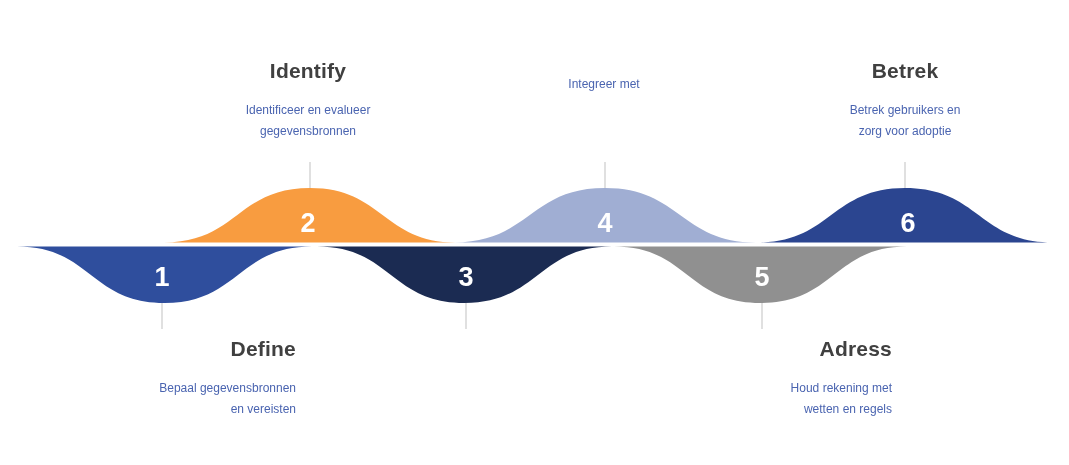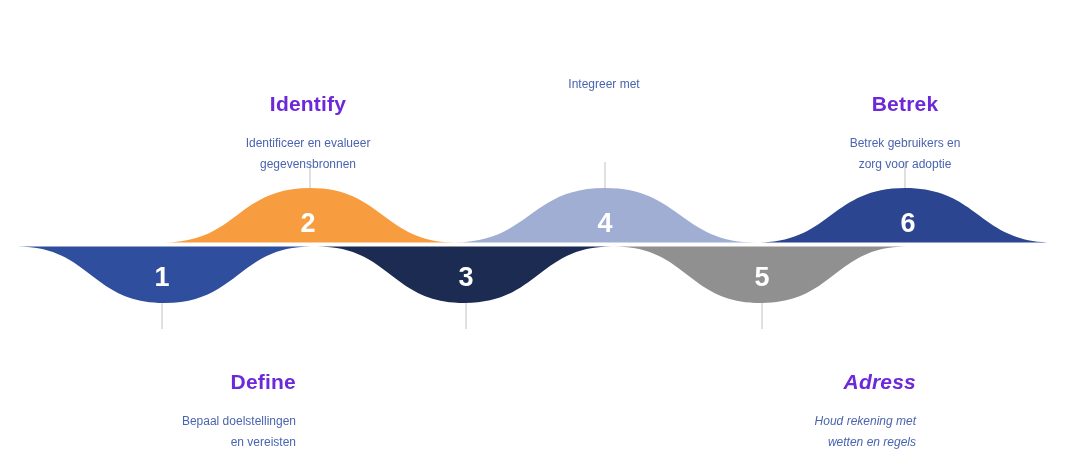--- a/index.html
+++ b/index.html
@@ -5,21 +5,21 @@
   html,body{margin:0;padding:0;background:#ffffff;}
   .canvas{
     position:relative;width:1069px;height:465px;background:#ffffff;overflow:hidden;
     font-family:"Liberation Sans", sans-serif;
   }
   .wave{position:absolute;left:0;top:0;width:1069px;height:465px;}
   .label-group{position:absolute;width:260px;text-align:center;}
   .label-group.above{top:58px;}
   .label-group.below{top:336px;text-align:right;}
   .step-heading{
-    font-size:21px;font-weight:bold;color:#6d28d9;line-height:26px;letter-spacing:0.2px;margin-top:33px;
+    font-size:21px;font-weight:bold;color:#404040;line-height:26px;letter-spacing:0.2px;
   }
   .step-desc{
     margin-top:16px;font-size:12px;color:#4a64b0;line-height:21px;
   }
   .step-number{
     position:absolute;width:60px;text-align:center;line-height:32px;
     font-size:27px;font-weight:bold;color:#ffffff;
   }
   .n-above{top:207px;}
   .n-below{top:261px;}
@@ -63,25 +63,25 @@
     <div class="step-heading">Betrek</div>
     <div class="step-desc">
       <span>Betrek gebruikers en</span><br>
       <span>zorg voor adoptie</span>
     </div>
   </div>
 
   <div class="label-group below" style="left:36px;">
     <div class="step-heading">Define</div>
     <div class="step-desc">
-      <span>Bepaal doelstellingen</span><br>
+      <span>Bepaal gegevensbronnen</span><br>
       <span>en vereisten</span>
     </div>
   </div>
-  <div class="label-group below" style="left:656px;font-style:italic;">
+  <div class="label-group below" style="left:632px;">
     <div class="step-heading">Adress</div>
     <div class="step-desc">
       <span>Houd rekening met</span><br>
       <span>wetten en regels</span>
     </div>
   </div>
 
   <span class="step-number n-below" style="left:132px;">1</span>
   <span class="step-number n-above" style="left:278px;">2</span>
   <span class="step-number n-below" style="left:436px;">3</span>

